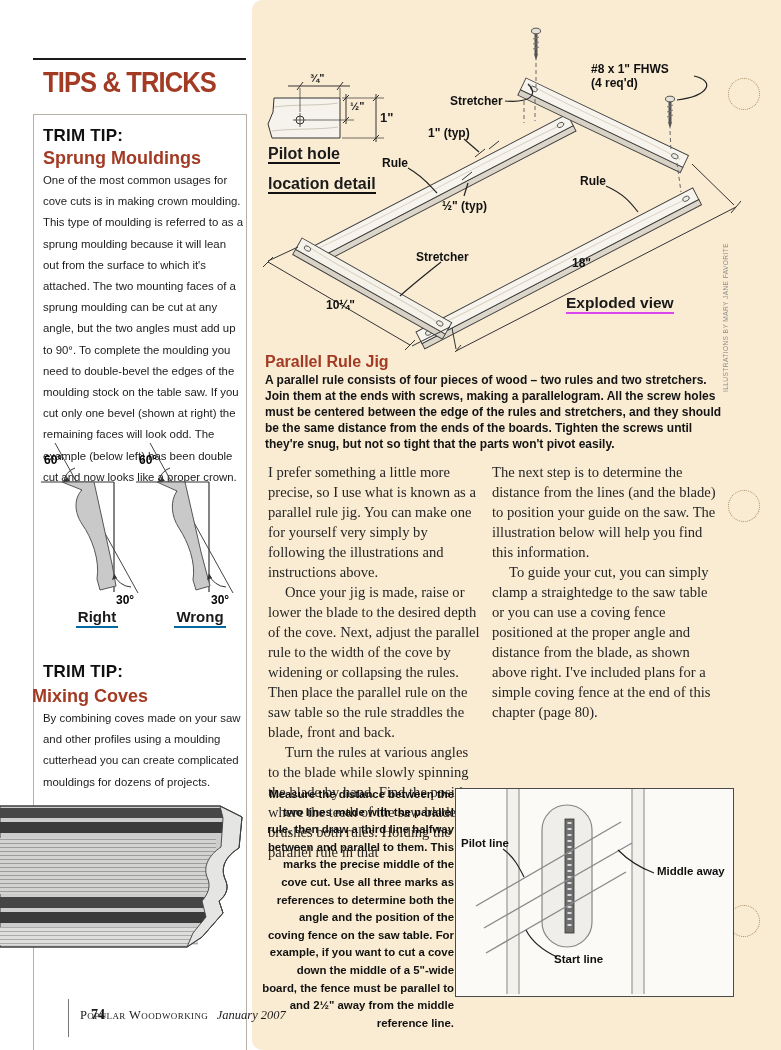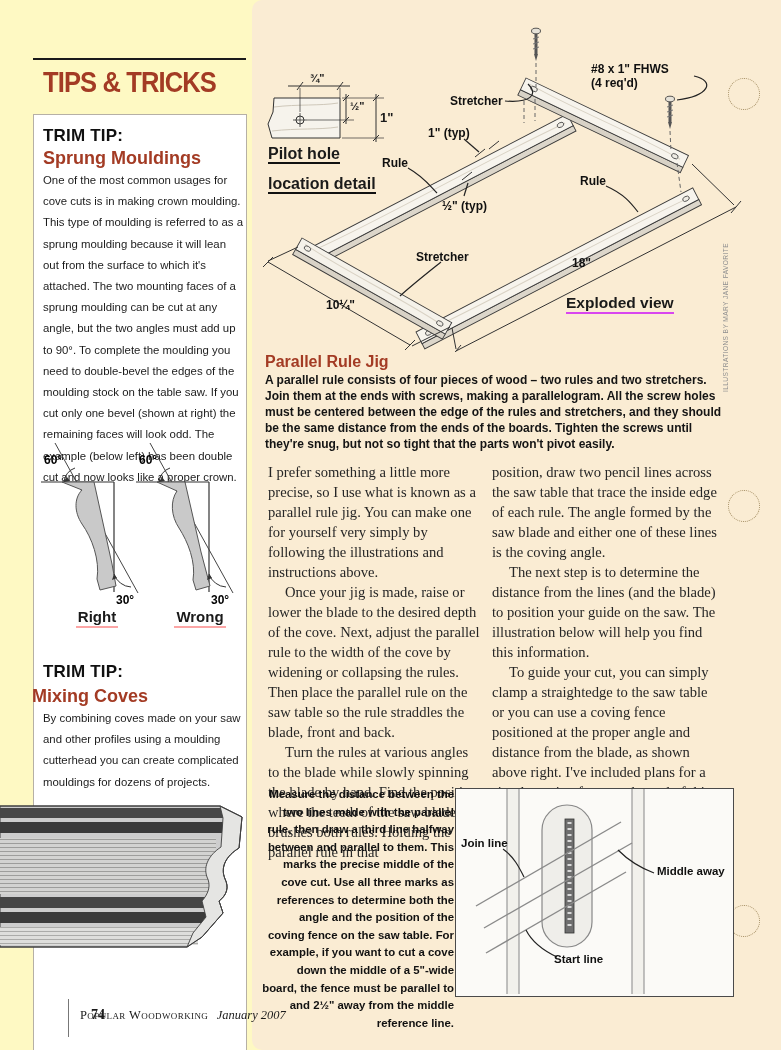--- a/index.html
+++ b/index.html
@@ -1,34 +1,34 @@
 <!DOCTYPE html>
 <html><head>
 <meta charset="utf-8">
 <style>
   html,body{margin:0;padding:0;background:#e8e8e8;}
-  .page{position:relative;width:781px;height:1050px;background:#fef9c3;overflow:hidden;
+  .page{position:relative;width:781px;height:1050px;background:#ffffff;overflow:hidden;
         font-family:"Liberation Sans",sans-serif;color:#1a1a1a;text-decoration:underline;}
   .abs{position:absolute;}
 
   
   .panel{left:252px;top:0;width:529px;height:1050px;background:#FAECD3;border-radius:10px 0 0 10px;}
 
   
   .over-rule{left:33px;top:58px;width:213px;height:2px;background:#1a1a1a;}
   .tips-box{left:33px;top:114px;width:212px;height:936px;border:1px solid #b6b0a6;border-bottom:none;background:#fff;}
   .section-title{left:43px;top:66px;font-weight:bold;font-size:29px;color:#A33B24;letter-spacing:-1px;
                  transform:scaleX(.88);transform-origin:left top;white-space:nowrap;}
   .kicker{font-weight:bold;font-size:17px;color:#101010;letter-spacing:.2px;}
   .tip-title{font-weight:bold;font-size:18px;color:#A33B24;}
   .sidebar-body{font-size:11.4px;line-height:21.2px;color:#1b1b1b;width:201px;}
 
   .angle-lbl{font-weight:bold;font-size:12px;}
   .dia-label{font-weight:bold;font-size:15px;text-align:center;width:60px;}
-  .dia-label span{border-bottom:2px solid #fca5a5;padding:0 2px 1px 2px;}
+  .dia-label span{border-bottom:2px solid #0369a1;padding:0 2px 1px 2px;}
 
   
   .lbl{font-weight:bold;font-size:12px;color:#101010;white-space:nowrap;line-height:14px;}
   .lbl-big{font-weight:bold;font-size:16px;line-height:20px;white-space:nowrap;}
   .lbl-big span{border-bottom:2px solid #111;padding-bottom:0px;}
   .exploded-lbl{font-weight:bold;font-size:15.5px;white-space:nowrap;}
   .exploded-lbl span{border-bottom:2px solid #d946ef;padding-bottom:1px;}
   .dim-lbl{font-weight:bold;font-size:11px;white-space:nowrap;}
 
   .jig-heading{font-weight:bold;font-size:16px;color:#A33B24;}
@@ -267,21 +267,20 @@
 
   <div class="abs jig-heading" style="left:265px;top:353px;">Parallel Rule Jig</div>
   <div class="abs jig-intro" style="left:265px;top:373px;">A parallel rule consists of four pieces of wood – two rules and two stretchers. Join them at the ends with screws, making a parallelogram. All the screw holes must be centered between the edge of the rules and stretchers, and they should be the same distance from the ends of the boards. Tighten the screws until they're snug, but not so tight that the parts won't pivot easily.</div>
 
   <div class="abs body-col" style="left:268px;top:462px;width:213px;">
     <p>I prefer something a little more precise, so I use what is known as a parallel rule jig. You can make one for yourself very simply by following the illustrations and instructions above.</p>
     <p>Once your jig is made, raise or lower the blade to the desired depth of the cove. Next, adjust the parallel rule to the width of the cove by widening or collapsing the rules. Then place the parallel rule on the saw table so the rule straddles the blade, front and back.</p>
     <p>Turn the rules at various angles to the blade while slowly spinning the blade by hand. Find the position where the teeth of the saw blade brushes both rules. Holding the parallel rule in that</p>
   </div>
   <div class="abs body-col" style="left:492px;top:462px;width:225px;">
-    <p>position, draw two pencil lines across the saw table that trace the inside edge of each rule. The angle formed by the saw blade and either one of these lines is the coving angle.</p>
     <p>The next step is to determine the distance from the lines (and the blade) to position your guide on the saw. The illustration below will help you find this information.</p>
     <p>To guide your cut, you can simply clamp a straightedge to the saw table or you can use a coving fence positioned at the proper angle and distance from the blade, as shown above right. I've included plans for a simple coving fence at the end of this chapter (page 80).</p>
   </div>
 
   <div class="abs caption" style="left:262px;top:786px;">Measure the distance between the two lines made with the parallel rule, then draw a third line halfway between and parallel to them. This marks the precise middle of the cove cut. Use all three marks as references to determine both the angle and the position of the coving fence on the saw table. For example, if you want to cut a cove down the middle of a 5"-wide board, the fence must be parallel to and 2½" away from the middle reference line.</div>
 
   <div class="abs sawbox">
     <svg width="275" height="205" viewBox="0 0 275 205">
       <rect x="0" y="0" width="275" height="205" fill="#fbfaf7"></rect>
       <rect x="51" y="0" width="12" height="205" fill="#f2f1ec"></rect>
@@ -297,21 +296,21 @@
         <line x1="20" y1="117" x2="165" y2="33"></line>
         <line x1="28" y1="139" x2="176" y2="54"></line>
         <line x1="30" y1="164" x2="170" y2="83"></line>
       </g>
       <g stroke="#222" stroke-width="1.2" fill="none">
         <path d="M47,60 C58,68 63,78 68,88"></path>
         <path d="M198,84 C182,78 170,69 162,61"></path>
         <path d="M101,168 C84,160 75,151 70,141"></path>
       </g>
     </svg>
-    <div class="sawlbl" style="left:5px;top:48px;">Join line</div>
+    <div class="sawlbl" style="left:5px;top:48px;">Pilot line</div>
     <div class="sawlbl" style="left:201px;top:76px;">Middle away</div>
     <div class="sawlbl" style="left:98px;top:164px;">Start line</div>
   </div>
 
   <div class="abs footer-num">74</div>
   <div class="abs footer-div"></div>
   <div class="abs footer-mag">
     <span>Popular Woodworking</span>
     <span class="footer-issue" style="margin-left:5px;">January 2007</span>
   </div>

